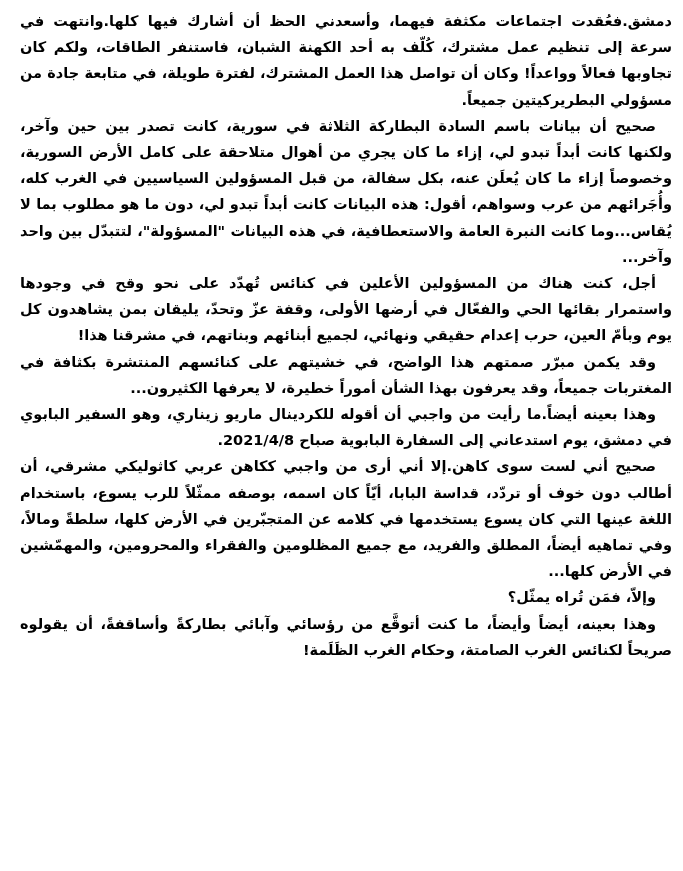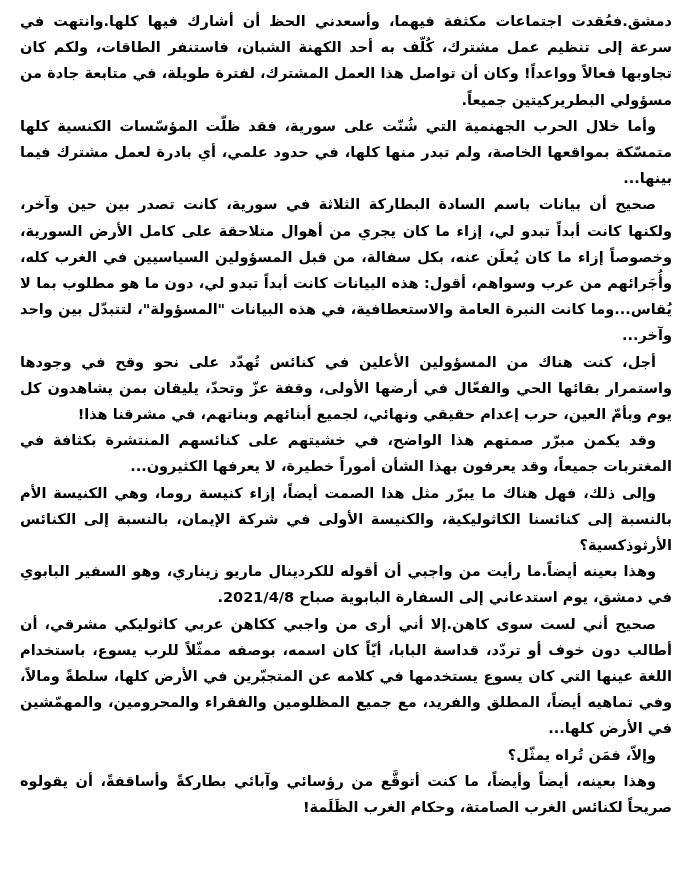--- a/index.html
+++ b/index.html
@@ -28,23 +28,21 @@
   }
   .page p.indent {
     text-indent: 16px;
   }
 </style>
 </head>
 <body>
 
 <div class="page">
   <p>دمشق.فعُقدت اجتماعات مكثفة فيهما، وأسعدني الحظ أن أشارك فيها كلها.وانتهت في سرعة إلى تنظيم عمل مشترك، كُلّف به أحد الكهنة الشبان، فاستنفر الطاقات، ولكم كان تجاوبها فعالاً وواعداً! وكان أن تواصل هذا العمل المشترك، لفترة طويلة، في متابعة جادة من مسؤولي البطريركيتين جميعاً.</p>
-  <p class="indent">وأما خلال الحرب الجهنمية التي شُنّت على سورية، فقد ظلّت المؤسّسات الكنسية كلها متمسّكة بمواقعها الخاصة، ولم تبدر منها كلها، في حدود علمي، أي بادرة لعمل مشترك فيما بينها...</p>
   <p class="indent">صحيح أن بيانات باسم السادة البطاركة الثلاثة في سورية، كانت تصدر بين حين وآخر، ولكنها كانت أبداً تبدو لي، إزاء ما كان يجري من أهوال متلاحقة على كامل الأرض السورية، وخصوصاً إزاء ما كان يُعلَن عنه، بكل سفالة، من قبل المسؤولين السياسيين في الغرب كله، وأُجَرائهم من عرب وسواهم، أقول: هذه البيانات كانت أبداً تبدو لي، دون ما هو مطلوب بما لا يُقاس...وما كانت النبرة العامة والاستعطافية، في هذه البيانات "المسؤولة"، لتتبدّل بين واحد وآخر...</p>
   <p class="indent">أجل، كنت هناك من المسؤولين الأعلين في كنائس تُهدّد على نحو وقح في وجودها واستمرار بقائها الحي والفعّال في أرضها الأولى، وقفة عزّ وتحدّ، يليقان بمن يشاهدون كل يوم وبأمّ العين، حرب إعدام حقيقي ونهائي، لجميع أبنائهم وبناتهم، في مشرقنا هذا!</p>
   <p class="indent">وقد يكمن مبرّر صمتهم هذا الواضح، في خشيتهم على كنائسهم المنتشرة بكثافة في المغتربات جميعاً، وقد يعرفون بهذا الشأن أموراً خطيرة، لا يعرفها الكثيرون...</p>
-  <p class="indent">وإلى ذلك، فهل هناك ما يبرّر مثل هذا الصمت أيضاً، إزاء كنيسة روما، وهي الكنيسة الأم بالنسبة إلى كنائسنا الكاثوليكية، والكنيسة الأولى في شركة الإيمان، بالنسبة إلى الكنائس الأرثوذكسية؟</p>
   <p class="indent">وهذا بعينه أيضاً.ما رأيت من واجبي أن أقوله للكردينال ماريو زيناري، وهو السفير البابوي في دمشق، يوم استدعاني إلى السفارة البابوية صباح 2021/4/8.</p>
   <p class="indent">صحيح أني لست سوى كاهن.إلا أني أرى من واجبي ككاهن عربي كاثوليكي مشرقي، أن أطالب دون خوف أو تردّد، قداسة البابا، أيّاً كان اسمه، بوصفه ممثّلاً للرب يسوع، باستخدام اللغة عينها التي كان يسوع يستخدمها في كلامه عن المتجبّرين في الأرض كلها، سلطةً ومالاً، وفي تماهيه أيضاً، المطلق والفريد، مع جميع المظلومين والفقراء والمحرومين، والمهمّشين في الأرض كلها...</p>
   <p class="indent">وإلاّ، فمَن تُراه يمثّل؟</p>
   <p class="indent">وهذا بعينه، أيضاً وأيضاً، ما كنت أتوقَّع من رؤسائي وآبائي بطاركةً وأساقفةً، أن يقولوه صريحاً لكنائس الغرب الصامتة، وحكام الغرب الظَلَمة!</p>
 
 </div>
 
 </body></html>

